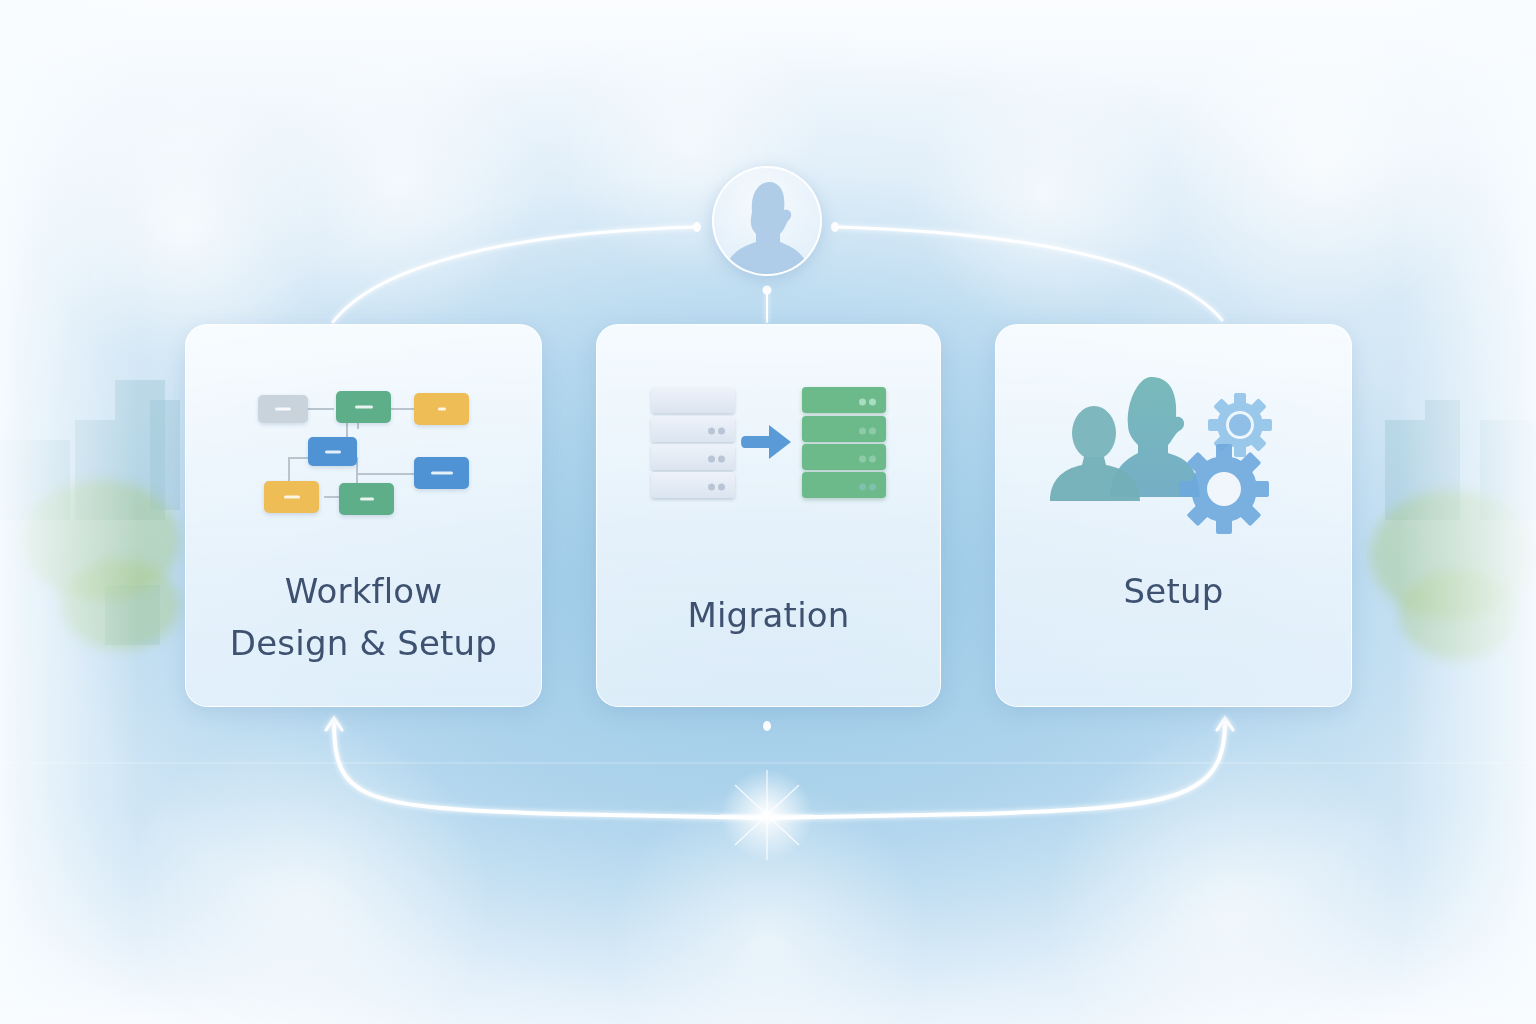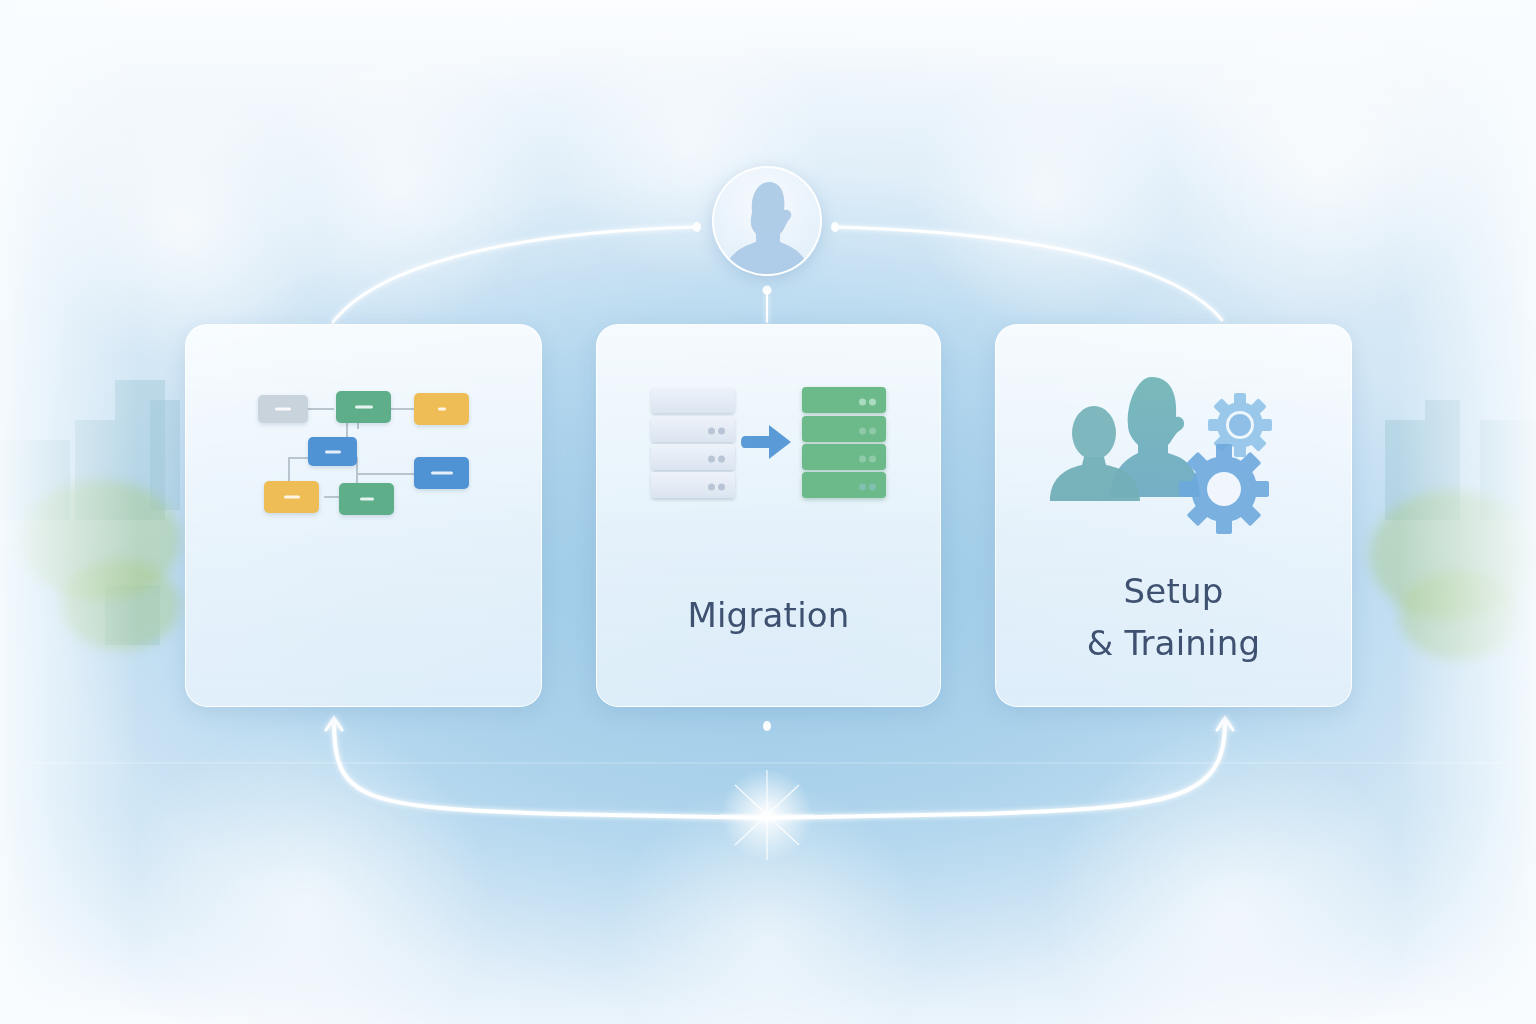--- a/index.html
+++ b/index.html
@@ -188,20 +188,24 @@
     <div class="wf-node" style="left:158px;top:70px;width:55px;height:32px;background:#4f93d4;">
         <div class="mark" style="width:22px;"></div>
       </div>
     <div class="wf-node" style="left:8px;top:94px;width:55px;height:32px;background:#eebd56;">
         <div class="mark" style="width:16px;"></div>
       </div>
     <div class="wf-node" style="left:83px;top:96px;width:55px;height:32px;background:#5fae8a;">
         <div class="mark" style="width:14px;"></div>
       </div>
   </div>
+  <div class="card-title">
+    <span>Workflow</span>
+    <span>Design &amp; Setup</span>
+  </div>
 </div>
 
 <div class="card card-2">
   <div class="icon-wrap">
 
     <div>
       <div class="srv" style="left:2px;top:2px;width:84px;height:26px;background:linear-gradient(180deg,#eef3fa,#dbe4f0);box-shadow:0 2px 3px rgba(90,110,140,0.25);"></div>
       <div class="srv" style="left:2px;top:31px;width:84px;height:26px;background:linear-gradient(180deg,#eef3fa,#dbe4f0);box-shadow:0 2px 3px rgba(90,110,140,0.25);">
           <span class="dots"><i style="background:#b9c5d6"></i><i style="background:#b9c5d6"></i></span>
         </div>
@@ -283,15 +287,14 @@
           <rect x="-8" y="29" width="16" height="16" rx="2" transform="rotate(45)"></rect>
           <rect x="-45" y="-8" width="16" height="16" rx="2" transform="rotate(45)"></rect>
           <rect x="29" y="-8" width="16" height="16" rx="2" transform="rotate(45)"></rect>
         </g>
         <circle r="17" fill="#f1f7fd"></circle>
       </g>
     </svg>
   </div>
   <div class="card-title">
     <span>Setup</span>
-    <span>&amp; Training</span>
   </div>
 </div>
 
 </body></html>

